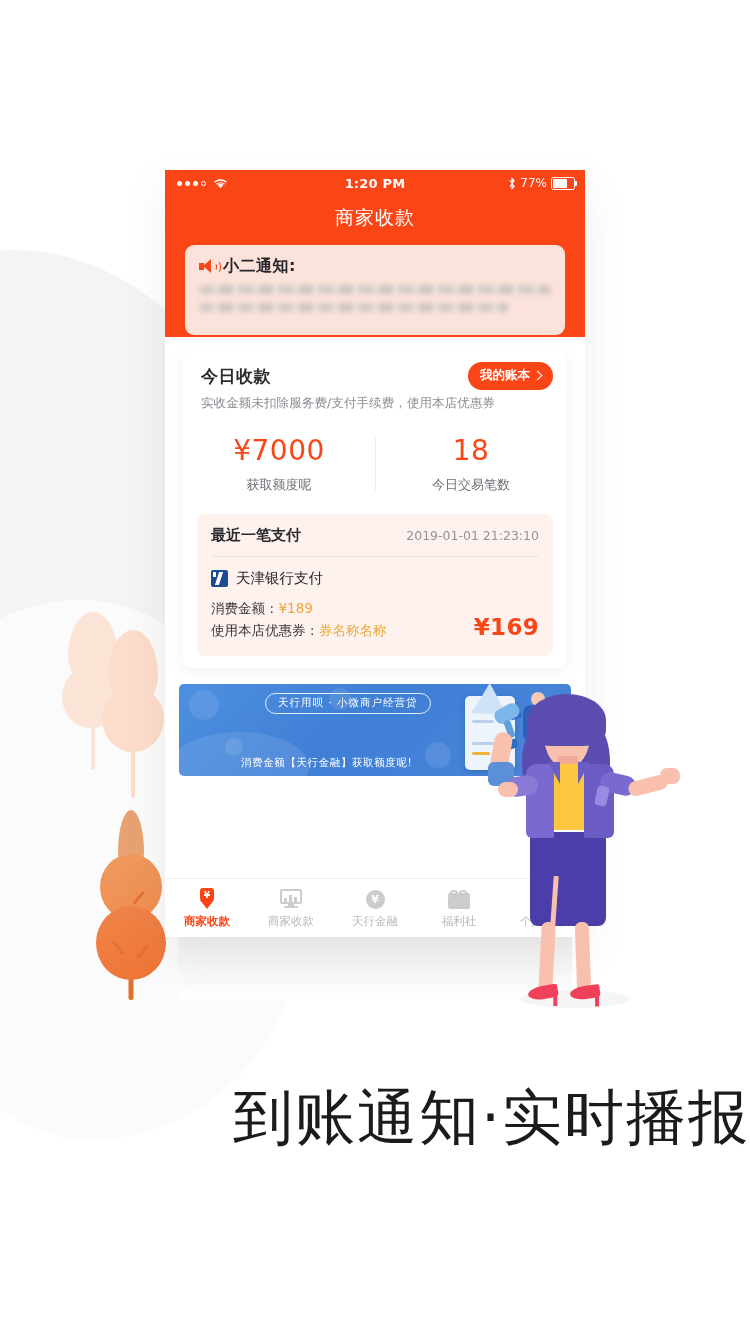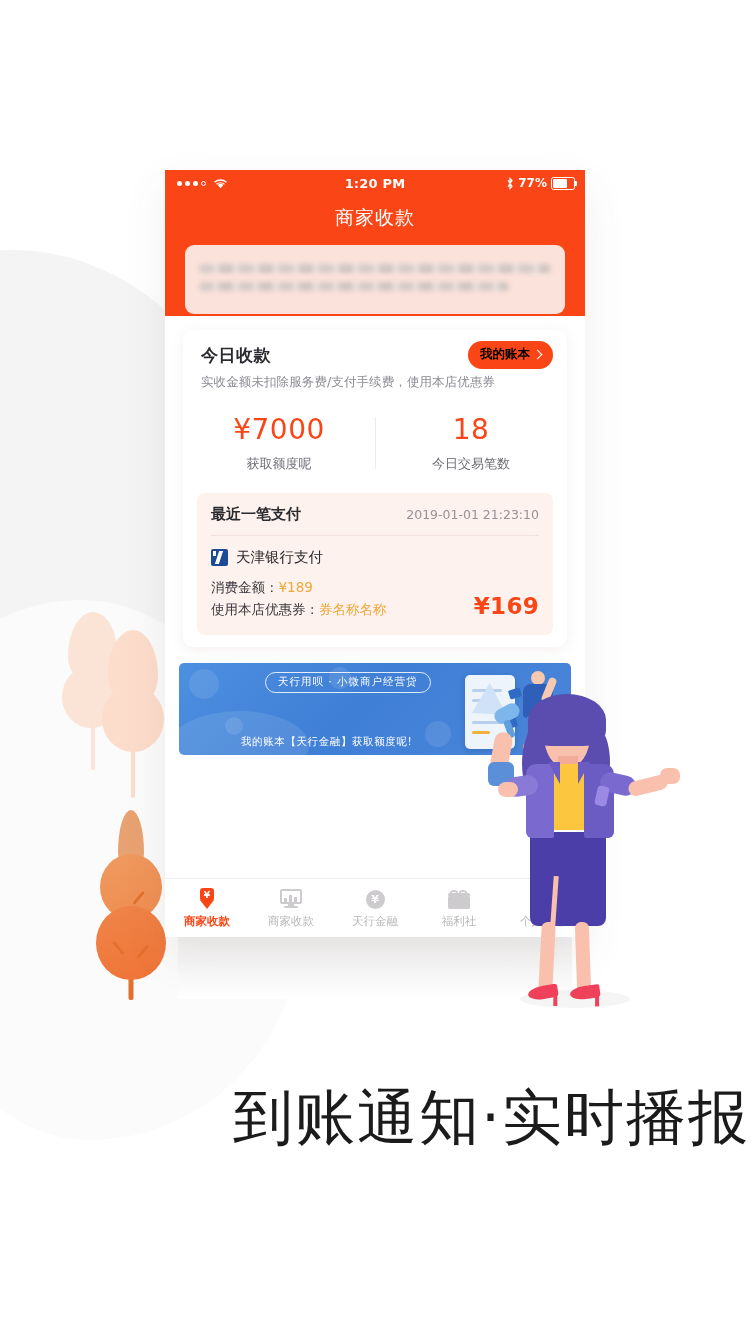--- a/index.html
+++ b/index.html
@@ -59,21 +59,21 @@
   
   .statusbar{
     height:26px;background:#fa4516;color:#fff;position:relative;
     font-size:13px;display:flex;align-items:center;
   }
   .sb-left{position:absolute;left:12px;display:flex;align-items:center;gap:7px;}
   .sb-dots{display:flex;gap:3px;align-items:center;}
   .sb-dots i{width:5px;height:5px;border-radius:50%;background:#fff;display:block;}
   .sb-dots i.hollow{background:transparent;border:1px solid #fff;width:3px;height:3px;}
   .sb-time{position:absolute;left:0;right:0;text-align:center;font-size:13px;font-weight:bold;letter-spacing:.2px;}
-  .sb-right{position:absolute;right:10px;display:flex;align-items:center;gap:4px;font-size:12px;font-weight:bold;}
+  .sb-right{position:absolute;right:10px;display:flex;align-items:center;gap:4px;font-size:12px;font-weight:normal;}
   .batt{width:22px;height:11px;border:1px solid #fff;border-radius:2.5px;position:relative;display:inline-block;}
   .batt::after{content:"";position:absolute;right:-3px;top:3px;width:2px;height:5px;background:#fff;border-radius:0 1px 1px 0;}
   .batt i{position:absolute;left:1px;top:1px;bottom:1px;width:14px;background:#fff;border-radius:1px;display:block;}
 
   
   .orange-head{background:#fa4516;padding-bottom:2px;}
   .nav-title{color:#fff;font-size:19px;text-align:center;padding:9px 0 14px;letter-spacing:1px;}
 
   .notice{
     margin:0 20px;background:#fbe2da;border-radius:9px;padding:11px 14px 14px;
@@ -95,21 +95,21 @@
   
   .card{
     margin:14px 18px 0;background:#fff;border-radius:10px;
     box-shadow:0 3px 14px rgba(180,140,130,0.13);
     position:relative;z-index:3;padding:14px 0 12px;
   }
   .card-top{padding:0 18px;position:relative;}
   .card-title{font-size:17px;color:#2b2a2f;font-weight:bold;letter-spacing:.5px;}
   .card-sub{font-size:12.5px;color:#8e8c94;margin-top:7px;letter-spacing:.1px;}
   .ledger-btn{
-    position:absolute;right:14px;top:-3px;background:#fa4516;color:#000000;
+    position:absolute;right:14px;top:-3px;background:#fa4516;color:#ffffff;
     border:none;border-radius:14px;padding:5px 12px 6px;font-size:12.5px;
     display:flex;align-items:center;gap:3px;font-family:inherit;cursor:pointer;font-weight:bold;
   }
   .chev{width:6px;height:6px;border-right:1.6px solid #fff;border-top:1.6px solid #fff;transform:rotate(45deg);display:inline-block;margin-left:1px;}
 
   .stats{display:flex;margin-top:22px;}
   .stat{flex:1;text-align:center;position:relative;}
   .stat+.stat::before{content:"";position:absolute;left:0;top:4px;bottom:4px;width:1px;background:#eceaea;}
   .stat-val{font-size:28px;color:#fa4516;letter-spacing:.5px;}
   .stat-lbl{font-size:13px;color:#6f6d75;margin-top:9px;}
@@ -291,20 +291,29 @@
         <span class="batt">
             <i></i>
           </span>
       </div>
     </div>
 
     <div class="orange-head">
       <div class="nav-title">商家收款</div>
 
       <div class="notice">
+        <div class="notice-head">
+          <span class="speaker">
+            <span class="body"></span>
+              <span class="cone"></span>
+              <span class="w1"></span>
+              <span class="w2"></span>
+          </span>
+          <span class="notice-title">小二通知:</span>
+        </div>
         <div class="notice-body">
           <div class="blurline"></div>
           <div class="blurline l2"></div>
         </div>
       </div>
     </div>
 
     <div class="card">
       <div class="card-top">
         <div class="card-title">今日收款</div>
@@ -349,21 +358,21 @@
       </div>
     </div>
 
     <div class="banner">
       <span class="bub" style="left:10px;top:6px;width:30px;height:30px;"></span>
       <span class="bub" style="left:46px;top:54px;width:18px;height:18px;"></span>
       <span class="bub" style="left:150px;top:4px;width:22px;height:22px;"></span>
       <span class="bub" style="right:120px;bottom:8px;width:26px;height:26px;"></span>
       <span class="wave"></span>
       <div class="bn-pill">天行用呗 · 小微商户经营贷</div>
-      <div class="bn-sub">我的账本【天行金融】获取额度呢!</div>
+      <div class="bn-sub">消费金额【天行金融】获取额度呢!</div>
       <div class="bn-art">
         <div class="bn-phone">
             <i class="a"></i>
             <i class="b"></i>
             <i class="c"></i>
             <i class="d"></i>
           </div>
         <span class="bn-card" style="right:46px;top:26px;"></span>
         <span class="bn-card" style="right:50px;top:56px;"></span>
         <div class="bn-person">

